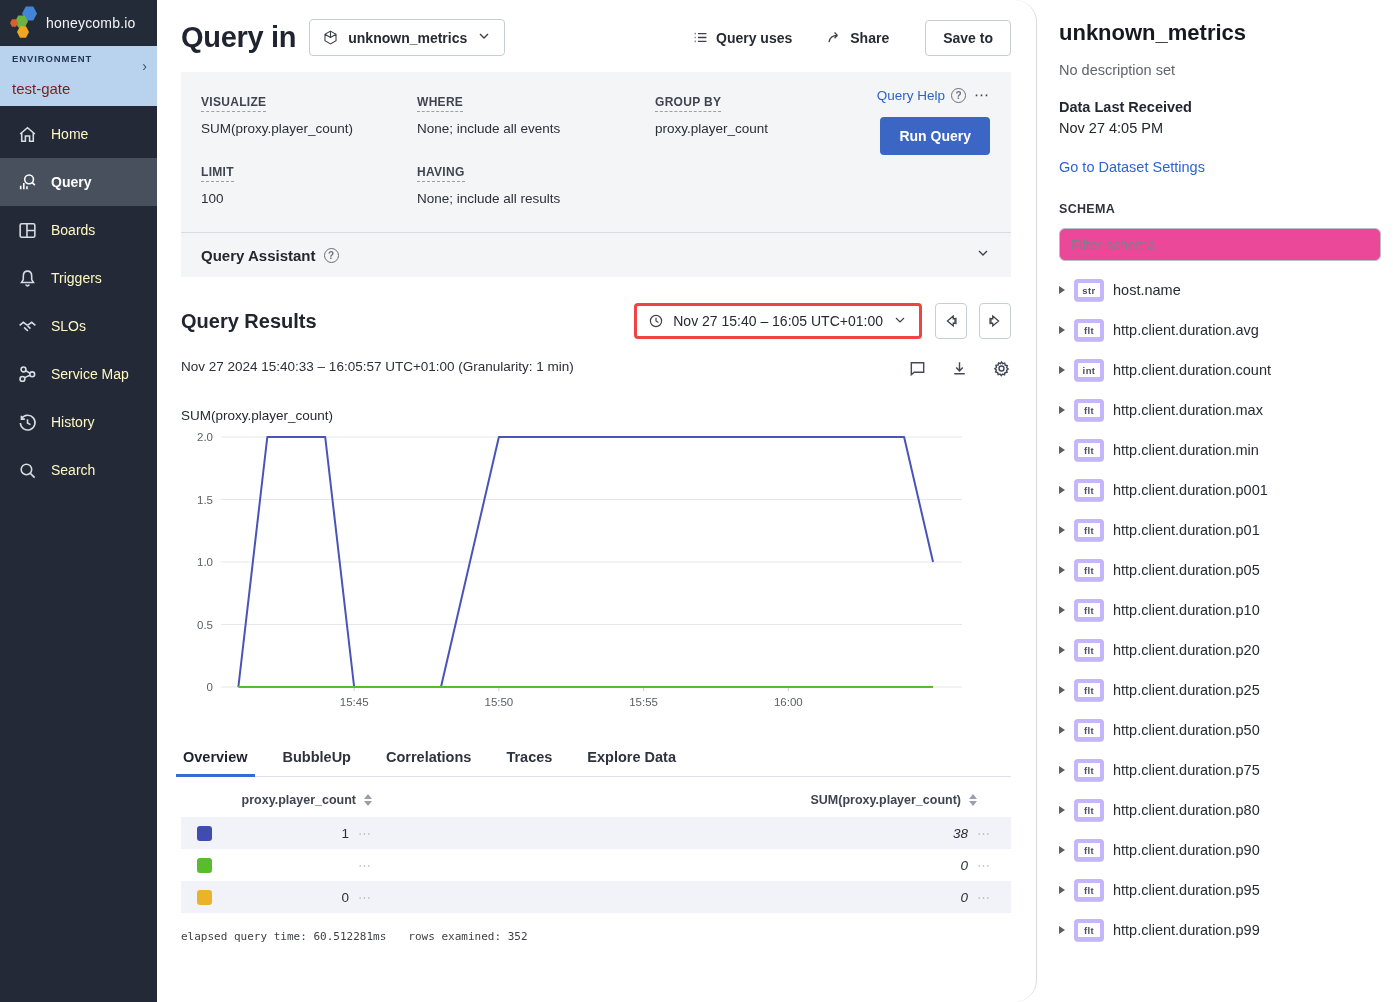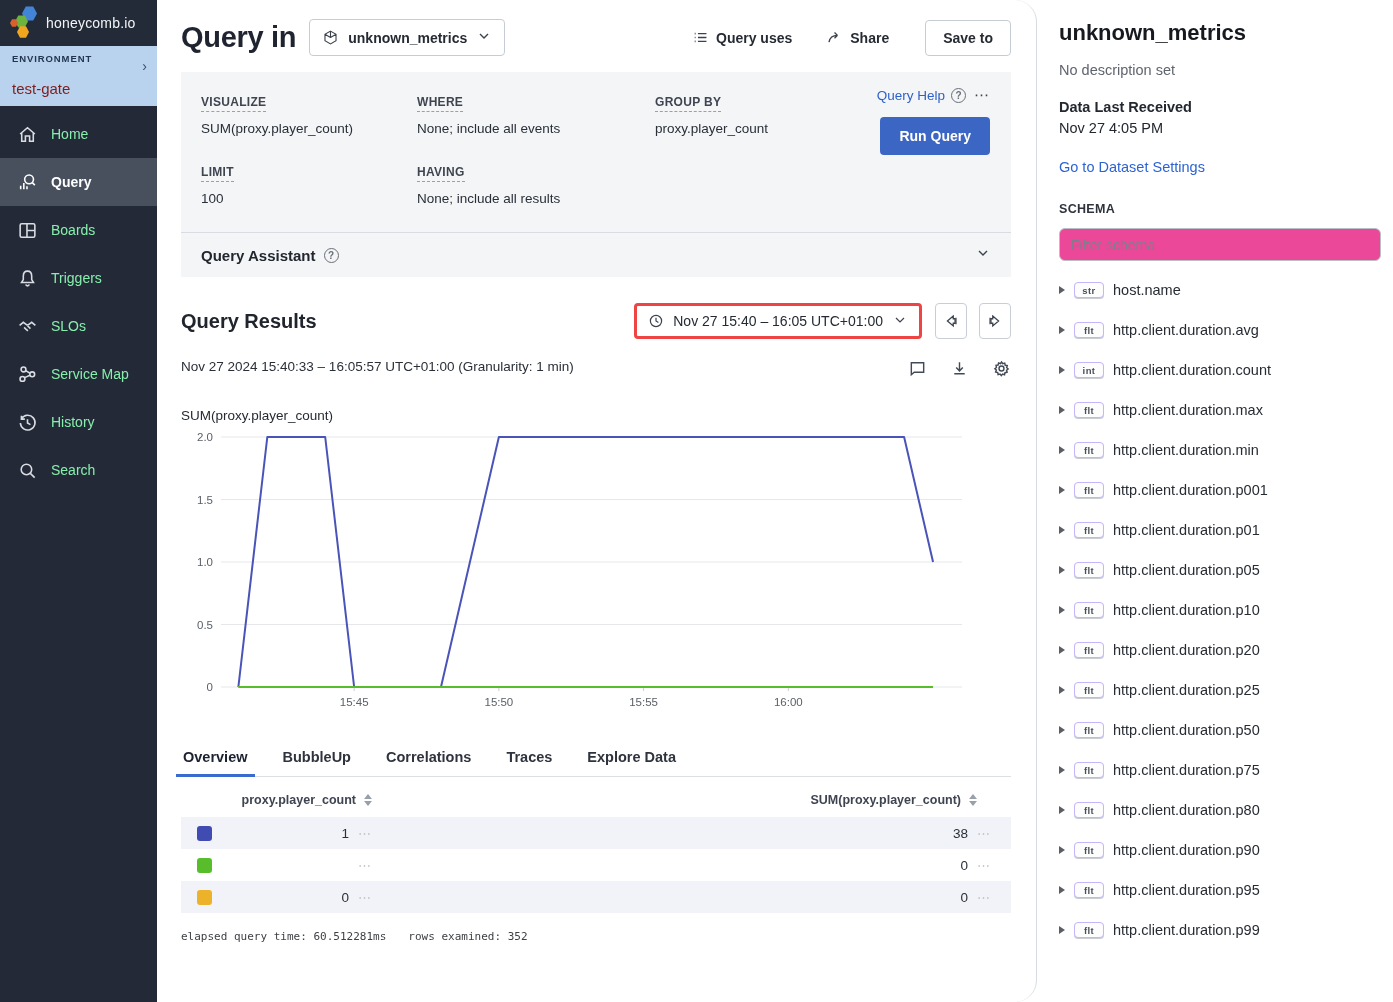--- a/index.html
+++ b/index.html
@@ -10,21 +10,21 @@
   .sidebar { width:157px; flex:0 0 157px; background:#232936; color:#e6e9ee; display:flex; flex-direction:column; }
   .logo { height:46px; display:flex; align-items:center; padding:0 10px; gap:6px; background:#242b38; }
   .hexwrap { position:relative; width:30px; height:34px; flex:0 0 30px; }
   .hex { position:absolute; clip-path:polygon(25% 3%,75% 3%,100% 50%,75% 97%,25% 97%,0 50%); }
   .logo-text { color:#f3f4f6; font-size:14px; letter-spacing:.2px; }
   .env { background:#b9d3ee; color:#14233a; padding:7px 12px 9px; position:relative; }
   .env-label { font-size:9.5px; font-weight:700; letter-spacing:.9px; color:#23364f; }
   .env-name { font-size:15px; margin-top:16px; color:#7f1d1d; }
   .env-chevron { position:absolute; right:10px; top:12px; color:#3c4f69; font-size:14px; }
   .nav { margin-top:4px; }
-  .nav-item { height:48px; display:flex; align-items:center; gap:13px; padding:0 0 0 17px; font-size:14px; color:#86efac; cursor:pointer; }
+  .nav-item { height:48px; display:flex; align-items:center; gap:13px; padding:0 0 0 17px; font-size:14px; color:#fef9c3; cursor:pointer; }
   .nav-item svg { width:21px; height:21px; stroke:#d9dce2; fill:none; stroke-width:1.5; flex:0 0 21px; }
   .nav-item.active { background:#484f5d; font-weight:700; color:#ffffff; }
   .nav-item.active svg { stroke:#ffffff; }
 
   
   .main { width:880px; flex:0 0 880px; background:#fff; border-right:1px solid #d8dce2; overflow:hidden;border-radius:22px; }
   .page-header { display:flex; align-items:center; padding:19px 25px 16px 24px; }
   .page-title { font-size:29px; font-weight:800; color:#1f2430; letter-spacing:-.3px; }
   .dataset-select { margin-left:13px; height:37px; border:1px solid #c6ccd4; border-radius:4px; background:#fff; display:flex; align-items:center; gap:9px; padding:0 12px; font-size:14px; font-weight:600; color:#262b33; cursor:pointer; }
   .dataset-select svg { width:17px; height:17px; stroke:#3c424c; fill:none; stroke-width:1.3; }
@@ -82,41 +82,41 @@
   .sort { display:inline-flex; flex-direction:column; margin-left:8px; vertical-align:middle; line-height:0; cursor:pointer; }
   .sort i { border-left:4px solid transparent; border-right:4px solid transparent; display:block; }
   .sort .up { border-bottom:5px solid #9aa0ab; margin-bottom:2px; }
   .sort .dn { border-top:5px solid #9aa0ab; }
   .th-dots-pad { width:34px; }
   .tbl-row { display:flex; align-items:center; height:32px; font-size:13.5px; color:#2a2f38; }
   .tbl-row:nth-child(odd) { background:#f1f3f8; }
   .swatch { width:15px; height:15px; border-radius:3px; margin-left:16px; flex:0 0 15px; }
   .cell-val { width:137px; text-align:right; }
   .row-dots { color:#b6bac2; font-size:13px; letter-spacing:1px; margin-left:9px; cursor:pointer; width:25px; }
-  .cell-sum { margin-left:auto; text-align:right; }
+  .cell-sum { margin-left:auto; text-align:right;font-style:italic; }
   .stats { margin:17px 25px 0 24px; font-family:"DejaVu Sans Mono",monospace; font-size:11px; color:#3f4145; display:flex; gap:22px; }
 
   
   .details { flex:1; background:#fff; padding:0 22px; overflow:hidden; }
   .dtabs { display:flex; gap:27px; padding-top:29px; border-bottom:1px solid #e2e5e9; }
   .dtab { font-size:15.5px; color:#333945; padding-bottom:13px; cursor:pointer; position:relative; }
   .dtab.active { font-weight:700; color:#1c2636; }
   .dtab.active::after { content:""; position:absolute; left:-8px; right:-8px; bottom:-1px; height:3px; background:#3366cc; }
   .ds-name { font-size:22px; font-weight:700; color:#16191f; margin-top:20px; }
   .ds-desc { font-size:14.5px; color:#5f646d; margin-top:16px; }
   .ds-lr-label { font-size:14.5px; font-weight:700; color:#23272f; margin-top:21px; }
   .ds-lr-value { font-size:14.5px; color:#23272f; margin-top:5px; }
   .ds-link { font-size:14.5px; color:#2c63d4; margin-top:23px; cursor:pointer; }
   .schema-label { font-size:12.5px; font-weight:700; color:#2e333d; letter-spacing:.3px; margin-top:27px; }
   .schema-filter { margin-top:12px; width:322px; height:33px; border:1px solid #b9bfc7; border-radius:6px; padding:0 11px; font-size:14px; color:#2a2f38; font-family:inherit; background:#ec4899; }
   .schema-filter::placeholder { color:#7a818b; }
   .schema-list { margin-top:9px; }
   .schema-row { height:40px; display:flex; align-items:center; gap:9px; cursor:pointer; }
   .caret { width:0; height:0; border-top:4.5px solid transparent; border-bottom:4.5px solid transparent; border-left:6px solid #5a5f66; flex:0 0 6px; }
-  .type-badge { min-width:30px; text-align:center; border:1px solid #c4b5fd; border-radius:4px; font-size:9.5px; font-weight:700; color:#4a4f58; padding:2px 4px 1px; letter-spacing:.4px; background:#fdfdfe; box-shadow:0 1px 0 #c9cdd3; }
+  .type-badge { min-width:30px; text-align:center; border:4px solid #c4b5fd; border-radius:4px; font-size:9.5px; font-weight:700; color:#4a4f58; padding:2px 4px 1px; letter-spacing:.4px; background:#fdfdfe; box-shadow:0 1px 0 #c9cdd3; }
   .field-name { font-size:14.5px; color:#272b33; }
 </style>
 </head>
 <body>
 
 <aside class="sidebar">
   <div class="logo">
     <span class="hexwrap">
       <span class="hex" style="left:12px;top:0;width:15px;height:15px;background:#4285d8"></span>
       <span class="hex" style="left:5px;top:9px;width:13px;height:13px;background:#6cb33f"></span>

